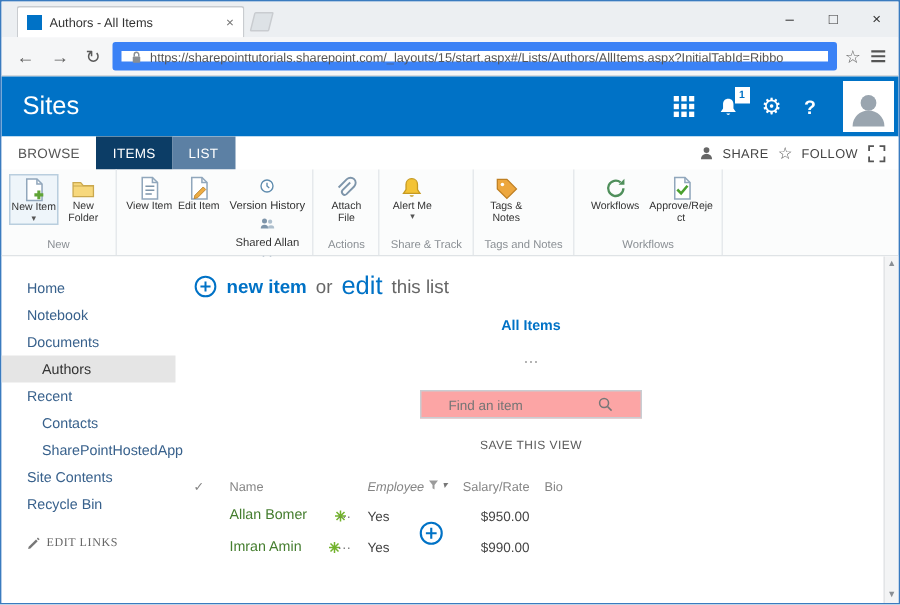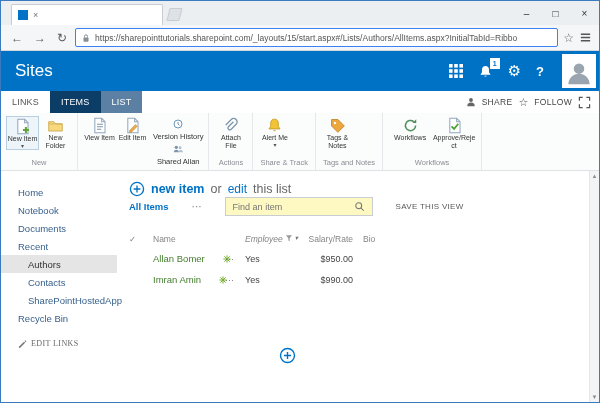--- a/index.html
+++ b/index.html
@@ -13,21 +13,21 @@
   .favicon{width:10px;height:10px;background:#0072c6;flex-shrink:0;}
   .tab-title{flex:1;white-space:nowrap;overflow:hidden;}
   .tab-close{color:#777;font-size:9px;}
   .newtab{width:13px;height:13px;margin:0 0 4px 5px;background:#dde2e6;border:1px solid #c9ccd0;transform:skewX(-14deg);border-radius:1px;}
   .win-controls{margin-left:auto;display:flex;height:100%;}
   .win-btn{width:29px;display:flex;align-items:center;justify-content:center;font-size:10px;color:#333;}
 
   
   .addressbar{height:26px;background:#f5f6f7;border-bottom:1px solid #d4d8dc;display:flex;align-items:center;padding:0 7px;gap:5px;flex-shrink:0;}
   .nav-btn{font-size:12px;color:#5a5a5a;padding:0 3px;}
-  .url-box{flex:1;min-width:0;height:19px;background:#fff;border:1px solid #3b82f6;border-radius:2px;display:flex;align-items:center;padding:0 5px;gap:4px;}
+  .url-box{flex:1;min-width:0;height:19px;background:#fff;border:6px solid #3b82f6;border-radius:2px;display:flex;align-items:center;padding:0 5px;gap:4px;}
   .url-box svg{flex-shrink:0;}
   .url-text{font-size:8.5px;color:#555;white-space:nowrap;overflow:hidden;flex:1;min-width:0;}
   .star-btn{font-size:12px;color:#666;}
 
   
   .suitebar{height:40px;background:#0072c6;display:flex;align-items:center;flex-shrink:0;color:#fff;}
   .suite-title{font-size:17px;margin-left:14px;}
   .suite-right{margin-left:auto;display:flex;align-items:center;gap:15px;}
   .gear{font-size:15px;} .help{font-size:13px;font-weight:bold;}
   .bell-wrap{position:relative;display:flex;}
@@ -64,26 +64,26 @@
   .snav{padding:3.5px 0 3.5px 17px;cursor:pointer;}
   .snav.sub{padding-left:27px;}
   .snav.sel{background:#e5e5e5;color:#333;}
   .editlinks{margin-top:12px;padding-left:17px;display:flex;align-items:center;gap:4px;color:#666;font-size:8px;letter-spacing:.4px;font-family:Liberation Serif, serif;}
 
   .content{flex:1;min-width:0;padding:10px 10px 0 12px;position:relative;}
   .nrow{display:flex;align-items:center;gap:6px;}
   .nrow svg{width:16px;height:16px;display:block;}
   .link-strong{color:#0072c6;font-weight:bold;font-size:12.5px;}
   .ntext{color:#666;font-size:12.5px;}
-  .link{color:#0072c6;font-size:12px;}
-
-  .toolbar{display:flex;align-items:center;gap:23px;}
+  .link{color:#0072c6;font-size:17px;}
+
+  .toolbar{display:flex;align-items:center;gap:13px;margin-top:11px;flex-direction:column;}
   .view-sel{color:#0072c6;font-size:9.5px;font-weight:bold;}
   .dots{color:#777;font-size:10px;}
-  .search{width:148px;height:19px;border:1px solid #c9cdd2;background:#fef9c3;display:flex;align-items:center;padding:0 7px;gap:3px;}
+  .search{width:148px;height:19px;border:1px solid #c9cdd2;background:#fca5a5;display:flex;align-items:center;padding:0 18px;gap:3px;}
   .search input{flex:1;min-width:0;border:0;outline:0;font-size:9px;color:#666;font-family:inherit;background:transparent;}
   .saveview{font-size:8px;color:#5a5a5a;letter-spacing:.3px;}
 
   .table{margin-top:13px;}
   .trow{display:grid;grid-template-columns:24px 72px 20px 56px 62px 32px;align-items:center;height:21px;font-size:9px;color:#444;}
   .trow.head{color:#858585;font-size:8.5px;height:19px;}
   .cname{display:flex;align-items:center;gap:18px;white-space:nowrap;}
   .cname .ilink{color:#447d2e;font-size:9.5px;}
   .cemp-h{display:flex;align-items:flex-start;gap:2px;font-style:italic;}
   .csal{text-align:right;padding-right:10px;}
@@ -111,20 +111,21 @@
       <path d="M9 5.2v7.6M5.2 9h7.6" stroke="#0072c6" stroke-width="1.5"></path>
     </symbol>
   </defs>
 </svg>
 
 <div class="window">
 
   <div class="titlebar">
     <div class="tab">
       <span class="favicon"></span>
+      <span class="tab-title">Authors - All Items</span>
       <span class="tab-close">×</span>
     </div>
     <span class="newtab"></span>
     <div class="win-controls">
       <span class="win-btn">–</span>
       <span class="win-btn">□</span>
       <span class="win-btn">×</span>
     </div>
   </div>
 
@@ -173,21 +174,21 @@
       <span class="avatar">
         <svg viewBox="0 0 24 24" width="30" height="30">
             <circle cx="12" cy="8.5" r="4.2" fill="#9aa5af"></circle>
             <path d="M3.5 21a8.5 8.5 0 0117 0z" fill="#9aa5af"></path>
           </svg>
       </span>
     </div>
   </div>
 
   <div class="ribbontabs">
-    <span class="rtab">LINKS</span>
+    <span class="rtab">BROWSE</span>
     <span class="rtab rtab-items">ITEMS</span>
     <span class="rtab rtab-list">LIST</span>
     <div class="tabs-right">
       <svg viewBox="0 0 12 12" width="10" height="10">
           <circle cx="6" cy="3.6" r="2.3" fill="#666"></circle>
           <path d="M1.5 11a4.5 4.5 0 019 0z" fill="#666"></path>
         </svg>
       <span class="txt">SHARE</span>
       <span class="fstar">☆</span>
       <span class="txt">FOLLOW</span>
@@ -324,24 +325,25 @@
     </div>
 
   </div>
 
   <div class="main">
 
     <div class="sidebar">
       <div class="snav"><span>Home</span></div>
       <div class="snav"><span>Notebook</span></div>
       <div class="snav"><span>Documents</span></div>
+      <div class="snav sub sel"><span>Authors</span></div>
       <div class="snav"><span>Recent</span></div>
-      <div class="snav sub sel"><span>Authors</span></div>
       <div class="snav sub"><span>Contacts</span></div>
       <div class="snav sub"><span>SharePointHostedApp</span></div>
+      <div class="snav"><span>Site Contents</span></div>
       <div class="snav"><span>Recycle Bin</span></div>
       <div class="editlinks">
         <svg viewBox="0 0 12 12" width="9" height="9">
             <path d="M1.5 10l6.5-6.5 1.5 1.5L3 11.5l-2 .5z" fill="#777"></path>
             <path d="M8.7 2.8l1.5 1.5 1-1L9.7 1.8z" fill="#777"></path>
           </svg>
         <span>EDIT LINKS</span>
       </div>
     </div>
 

